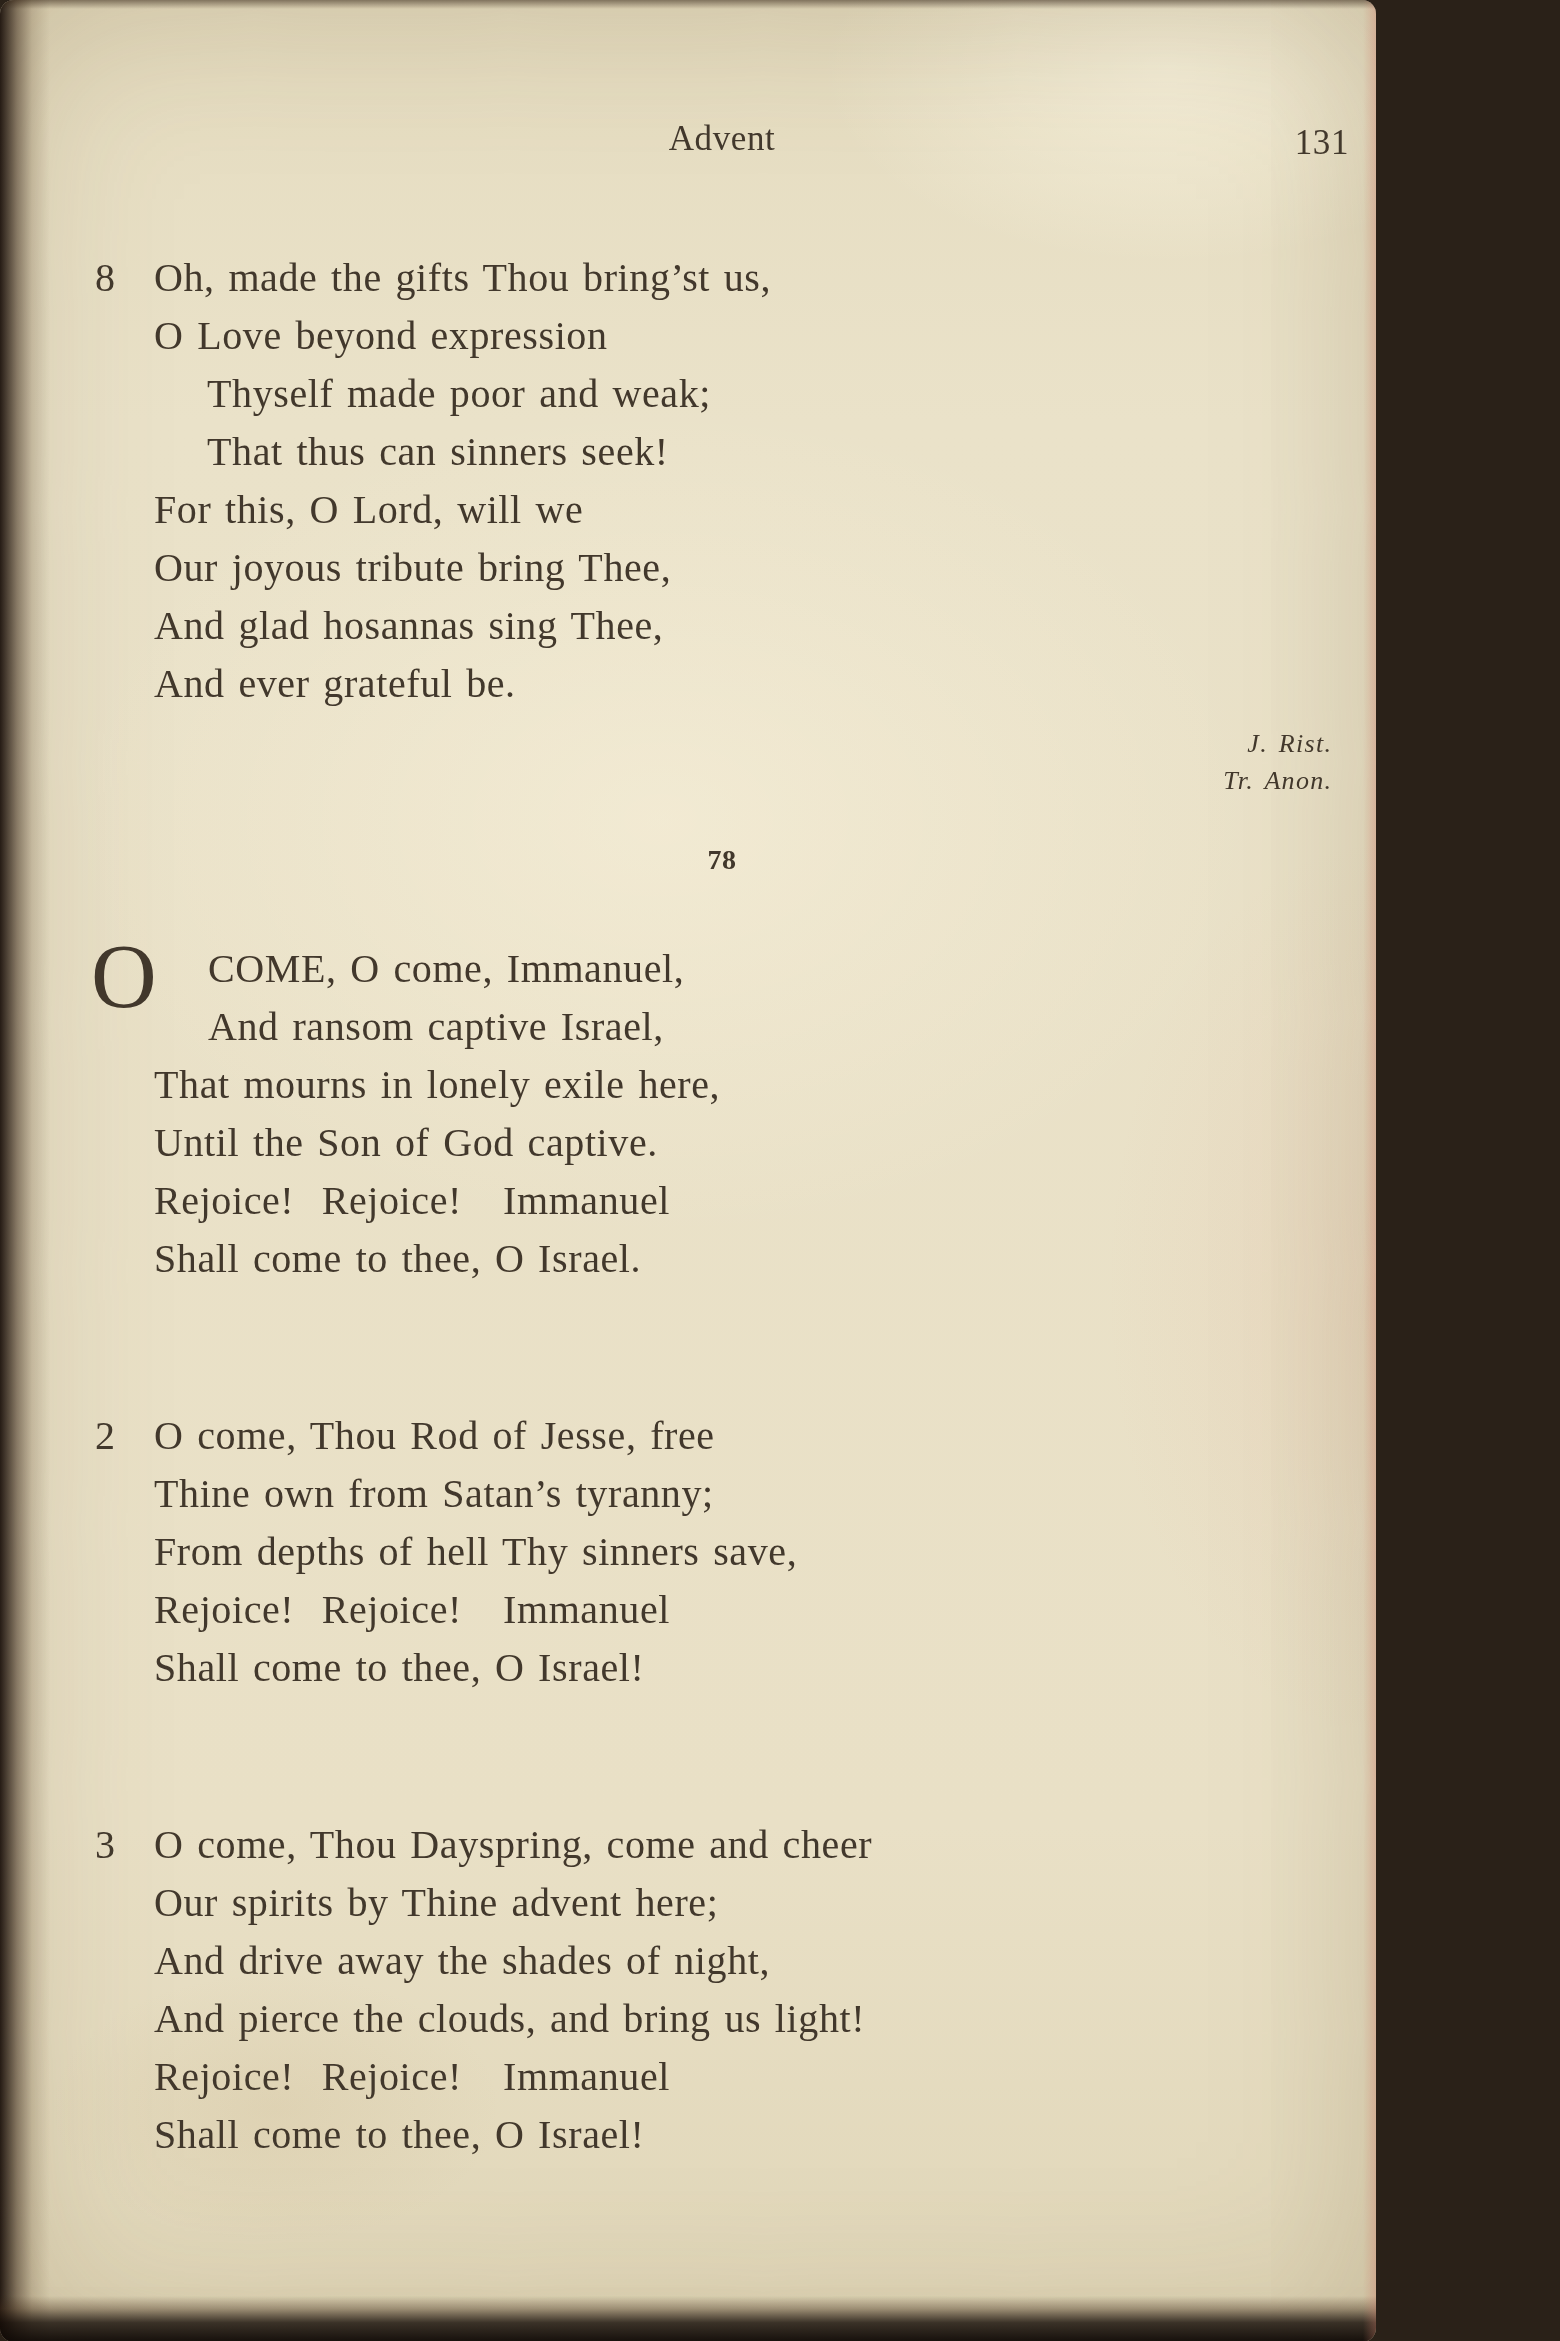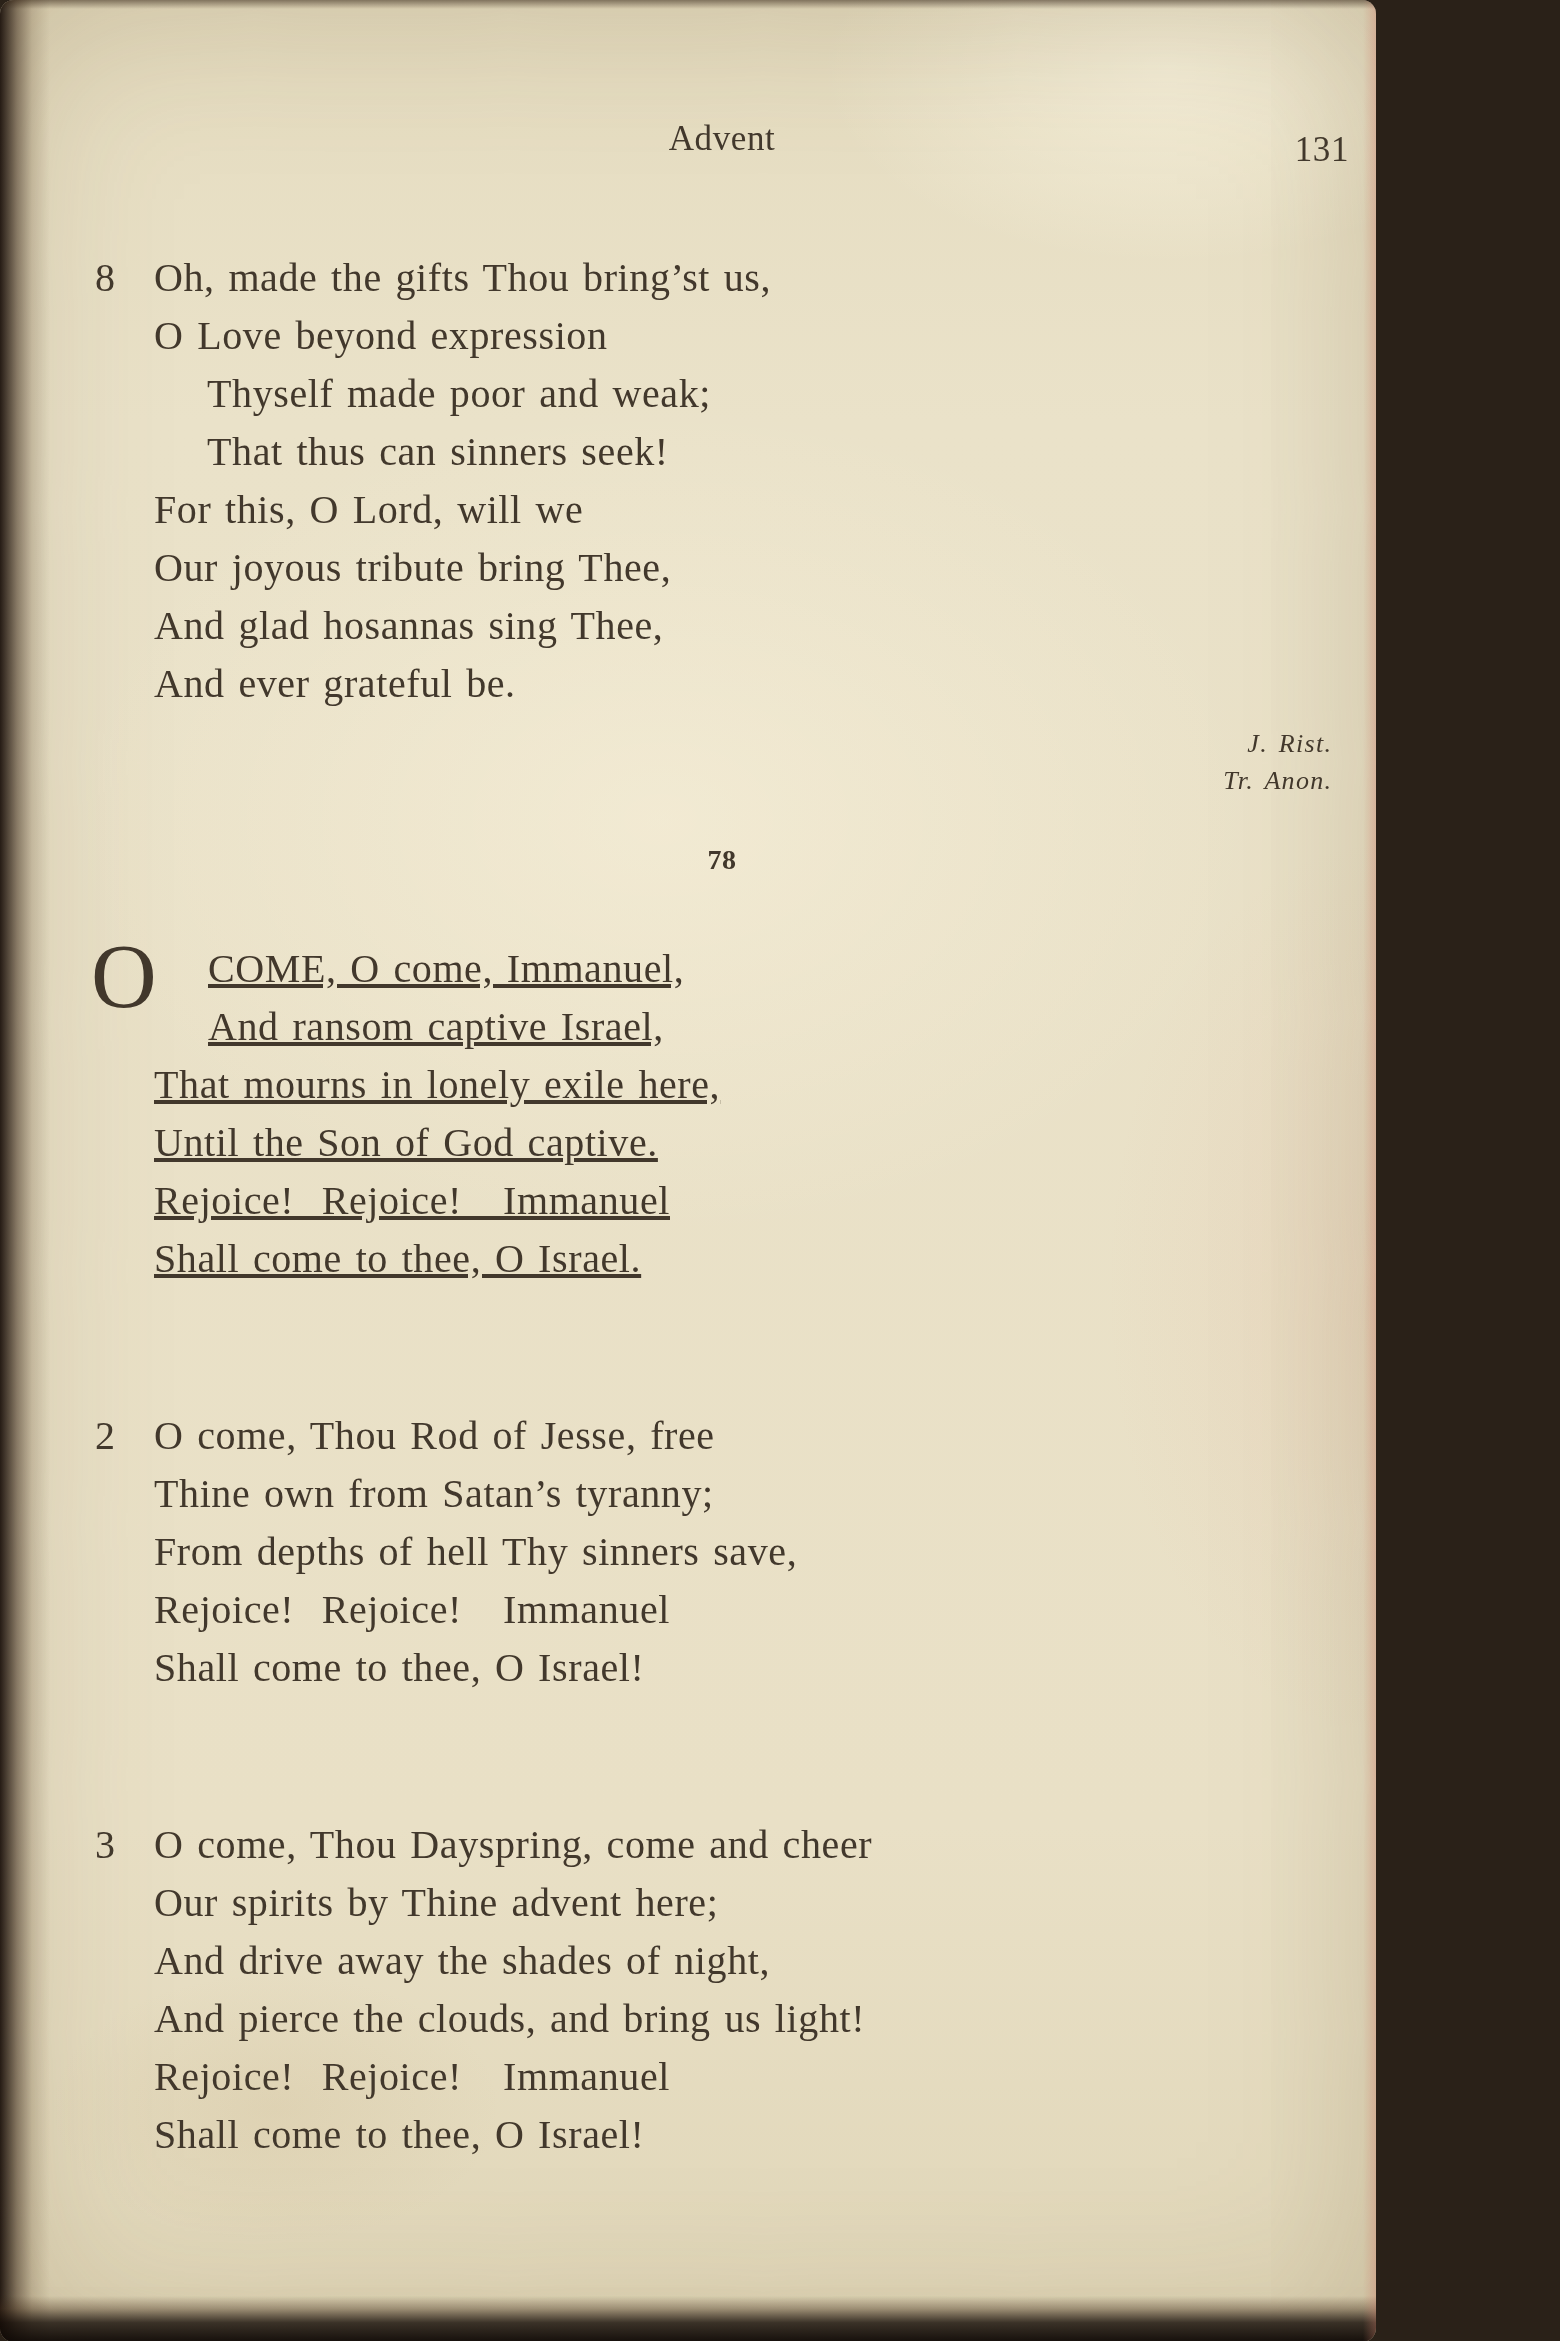--- a/index.html
+++ b/index.html
@@ -34,21 +34,21 @@
   .running-head {
     position: relative;
     font-size: 35px;
     line-height: 40px;
     text-align: center;
     margin-bottom: 90px;
   }
   .head-page {
     position: absolute;
     right: 0;
-    top: 11px;
+    top: 4px;
   }
   .verse {
     display: flex;
     font-size: 40px;
     line-height: 58px;
     margin-bottom: 119px;
   }
   .verse-num {
     width: 59px;
     flex: none;
@@ -75,21 +75,21 @@
     text-align: center;
     margin-bottom: 64px;
   }
 
   .verse-first {
     display: block;
     position: relative;
     font-size: 40px;
     line-height: 58px;
   }
-  .verse-first .line { padding-left: 59px; text-decoration: underline; }
+  .verse-first .line { padding-left: 59px; }
   .verse-first .line.cap-line { padding-left: 113px; }
   .drop-cap {
     position: absolute;
     left: -3.9px;
     top: -9px;
     font-size: 91px;
     line-height: 91px;
     letter-spacing: 0;
   }
 

